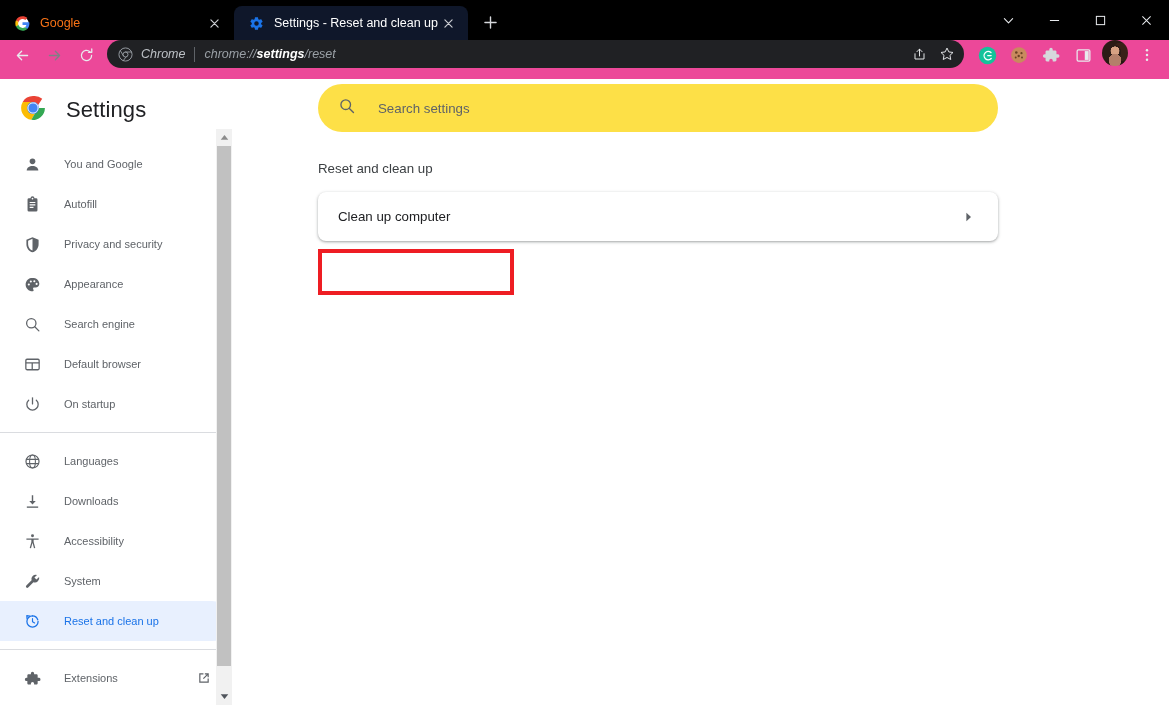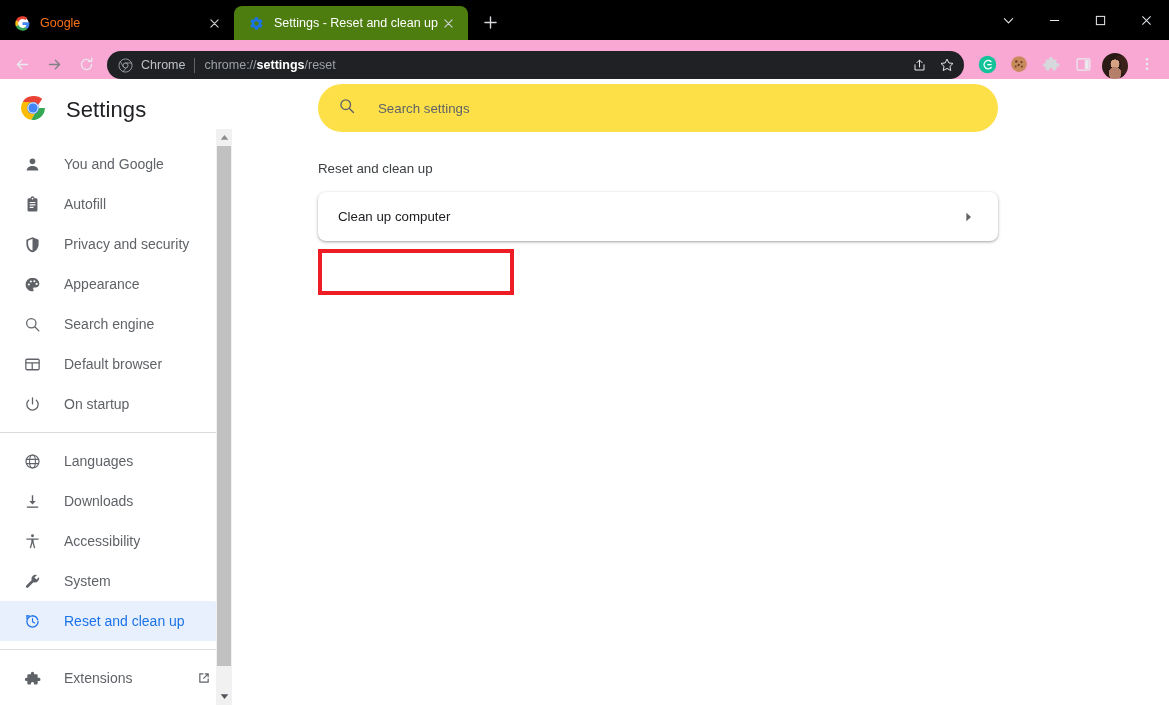--- a/index.html
+++ b/index.html
@@ -24,21 +24,21 @@
     height:34px;
     display:flex;
     align-items:center;
     width:234px;
     padding:0 10px 0 14px;
     border-radius:8px 8px 0 0;
     font-size:12.5px;
     color:#f97316;
     cursor:default;
   }
-  .tab.active{ background:#4d7c0f; color:#ffffff; }
+  .tab.active{ background:#0f172a; color:#ffffff; }
   .tab .favicon{ width:16px; height:16px; flex:0 0 16px; margin-right:10px; display:flex; align-items:center; justify-content:center; }
   .tab .title{ flex:1 1 auto; white-space:nowrap; overflow:hidden; text-overflow:ellipsis; font-size:12.5px; }
   .tab .tabclose{
     width:20px;height:20px;flex:0 0 20px;border-radius:50%;
     display:flex;align-items:center;justify-content:center;
     color:#cdcfd3;
   }
   .newtab{
     width:28px;height:28px;margin:0 0 4px 8px;border-radius:50%;
     display:flex;align-items:center;justify-content:center;color:#d6d8dc;
@@ -49,25 +49,26 @@
     display:flex; align-items:center;
   }
   .wc{
     width:46px;height:32px;display:flex;align-items:center;justify-content:center;
     color:#e8eaed;
   }
 
   
   .toolbar{
     height:39px;
-    background:#f9a8d4;
+    background:#ec4899;
     display:flex;
-    align-items:flex-end;
+    align-items:flex-start;
     padding:0 7px;
     gap:2px;
+    font-style:italic;
   }
   .tbtn{
     width:30px;height:30px;border-radius:50%;
     display:flex;align-items:center;justify-content:center;
     color:#e8eaed; flex:0 0 auto;
   }
   .tbtn.disabled{ color:#7e8185; }
   .omnibox{
     flex:1 1 auto;
     height:28px;
@@ -118,21 +119,21 @@
   }
   .brand-title{ font-size:22px; color:#202124; font-weight:normal; letter-spacing:.1px; }
   .navlist{ padding-top:3px; }
   .navitem{
     height:40px;
     display:flex; align-items:center;
     padding-left:22px;
     gap:22px;
     border-radius:0 20px 20px 0;
     color:#5f6368;
-    font-size:14px;
+    font-size:11px;
     cursor:pointer;
   }
   .navitem.selected{ background:#e8f0fe; color:#1a73e8; }
   .navitem .nicon{ width:20px;height:20px;flex:0 0 20px;display:flex;align-items:center;justify-content:center; }
   .navitem .nlabel{ white-space:nowrap; }
   .navdiv{ height:1px; background:#dadce0; margin:8px 0 8px 0; }
   .navitem .extlink{ width:16px;height:16px;margin-left:auto;margin-right:20px;display:flex;align-items:center;justify-content:center; }
 
   
   .sbar{

